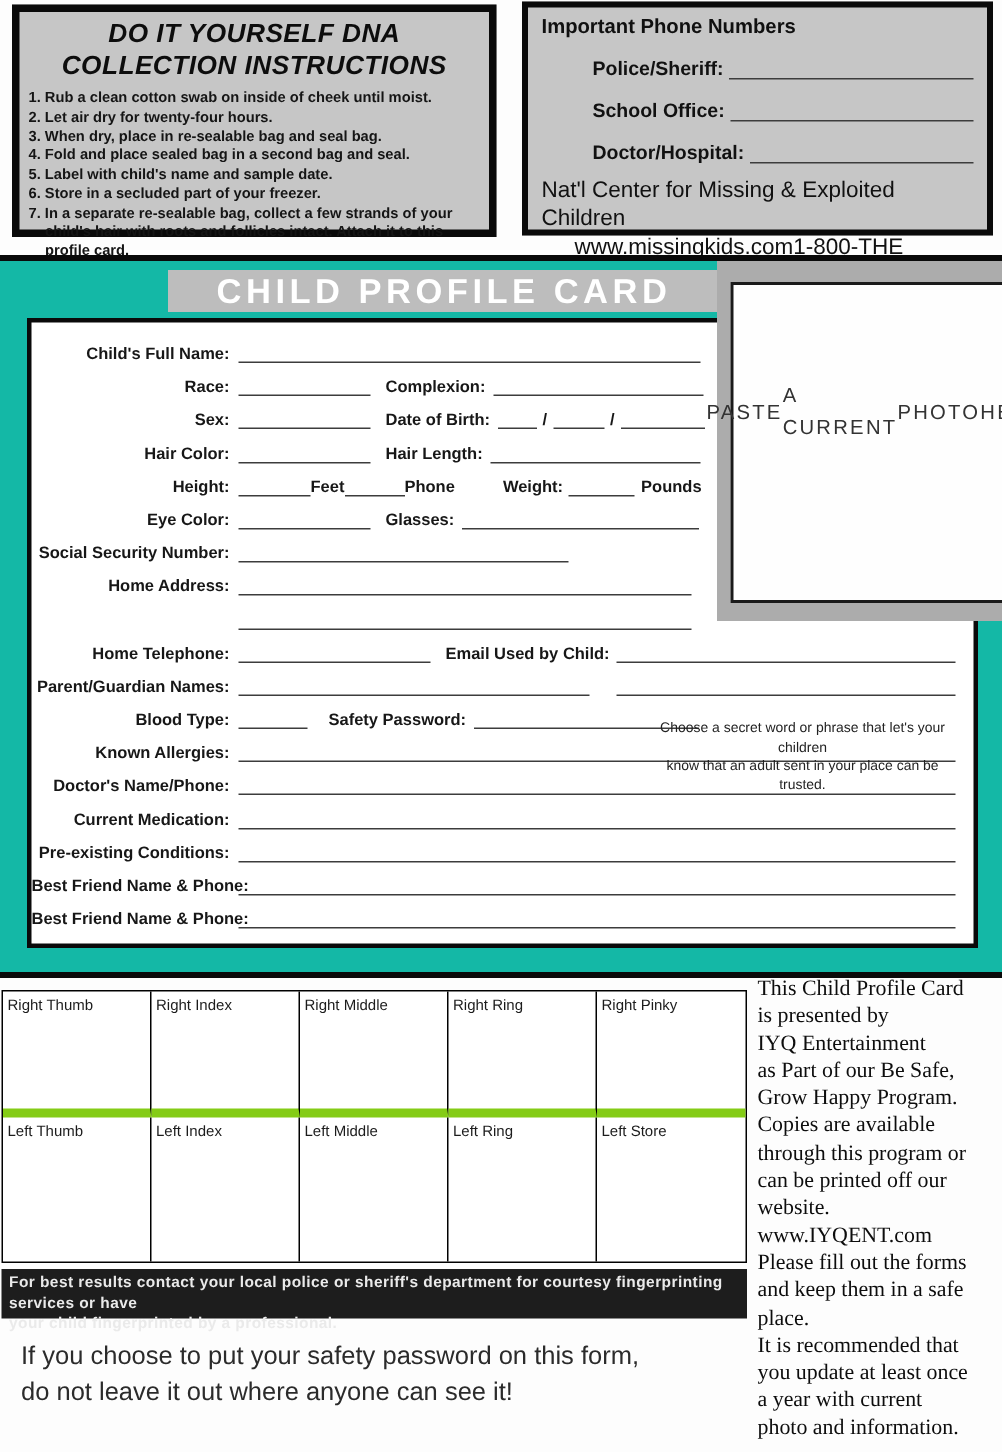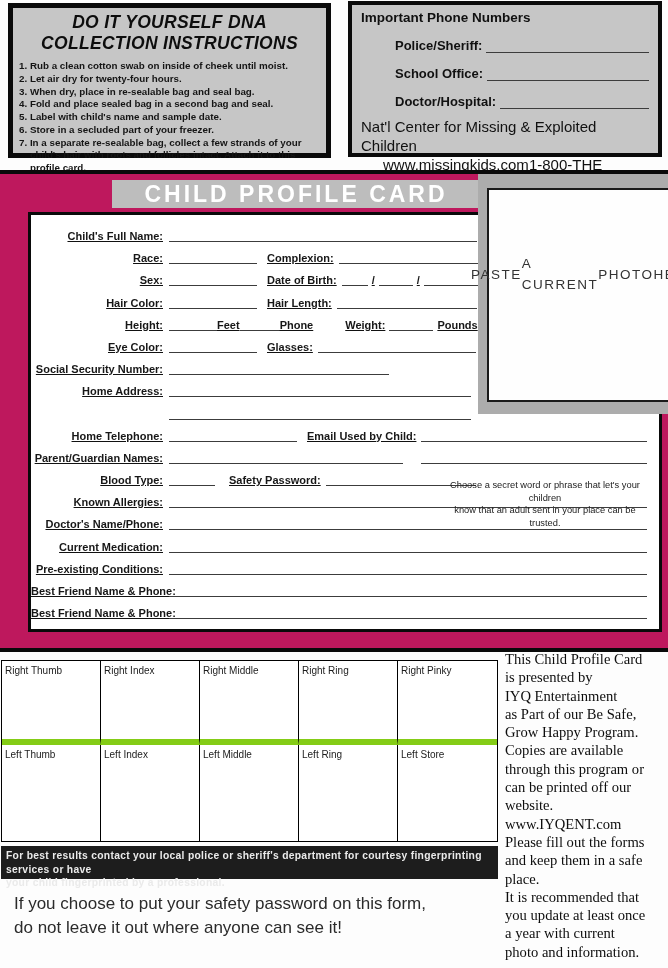--- a/index.html
+++ b/index.html
@@ -15,24 +15,24 @@
   .phone-box { position:absolute; left:348px; top:1px; width:314px; height:156px; background:#c6c6c6; border:4px solid #0a0a0a; padding:5px 9px 0 9px; }
   .phone-title { font-weight:bold; font-size:13.5px; color:#101010; }
   .phone-row { display:flex; align-items:flex-end; height:17px; margin-top:11px; font-weight:bold; font-size:13px;padding-left:34px; }
   .phone-row .ln { flex:1; margin-left:4px; }
   .ncmec { margin-top:9px; font-weight:normal; font-size:15px; line-height:1.25; }
   .ncmec-l2 { display:flex; justify-content:space-between; padding:0 10px 1px 22px; border-bottom:1.5px solid #333; }
 
   .ln { display:inline-block; border-bottom:1.5px solid #3c3c3c; height:13px; }
 
   
-  .card { position:absolute; left:0; top:170px; width:668px; height:482px; background:#be185d; border-top:4px solid #0a0a0a; border-bottom:4px solid #0a0a0a; }
+  .card { position:absolute; left:0; top:170px; width:668px; height:482px; background:#14b8a6; border-top:4px solid #0a0a0a; border-bottom:4px solid #0a0a0a; }
   .card-title-band { position:absolute; left:112px; top:6px; width:368px; height:28px; background:#bdbdbd; display:flex; align-items:center; justify-content:center; }
   .card-title { color:#ffffff; font-weight:bold; font-size:23px; letter-spacing:3px; white-space:nowrap; }
-  .form-box { position:absolute; left:28px; top:38px; width:634px; height:420px; background:#ffffff; border:3px solid #0a0a0a; padding:13px 12px 0 0; z-index:1;text-decoration:underline; }
+  .form-box { position:absolute; left:18px; top:38px; width:634px; height:420px; background:#ffffff; border:3px solid #0a0a0a; padding:13px 12px 0 0; z-index:1; }
   .photo-area { position:absolute; right:0; top:0; width:190px; height:240px; background:#acacac; z-index:2; }
   .photo-box { position:absolute; left:9px; top:14px; width:194px; height:214px; background:#fefefe; border:2px solid #1a1a1a; display:flex; flex-direction:row; justify-content:center; align-items:center; padding-bottom:40px; }
   .photo-line { font-size:13.5px; letter-spacing:1.5px; color:#333; line-height:1.55; }
 
   .frow { display:flex; align-items:flex-end; height:14px; margin-bottom:8.2px; font-weight:bold; font-size:11px; white-space:nowrap; color:#171717; }
   .flabel { width:138px; text-align:right; padding-right:6px; flex:none; }
   .fmid { padding:0 5px 0 10px; flex:none; }
   .ln-flex { flex:1; border-bottom:1.5px solid #3c3c3c; height:13px; }
   .gap { flex:none; display:inline-block; }
   .safety-note { position:absolute; right:8px; top:264px; width:212px; font-size:9.3px; font-weight:normal; line-height:12.5px; text-align:center; color:#222; }

